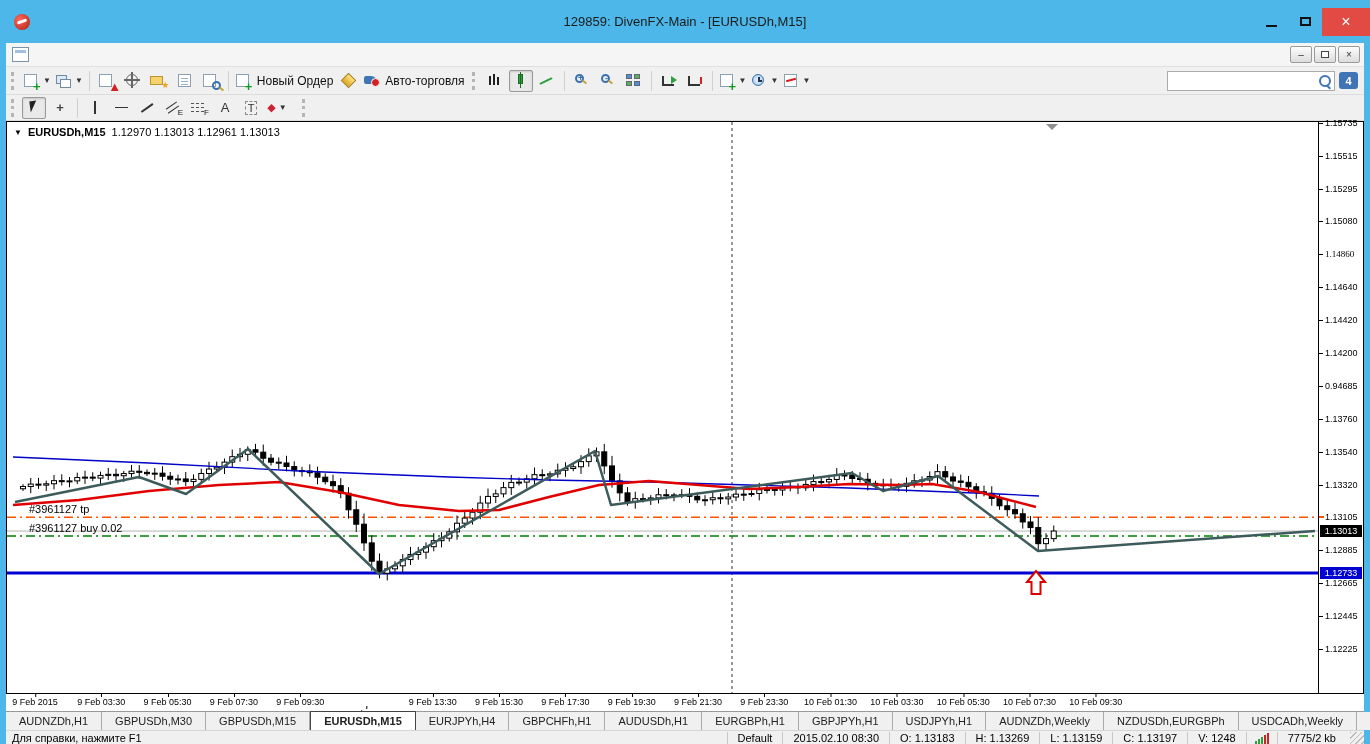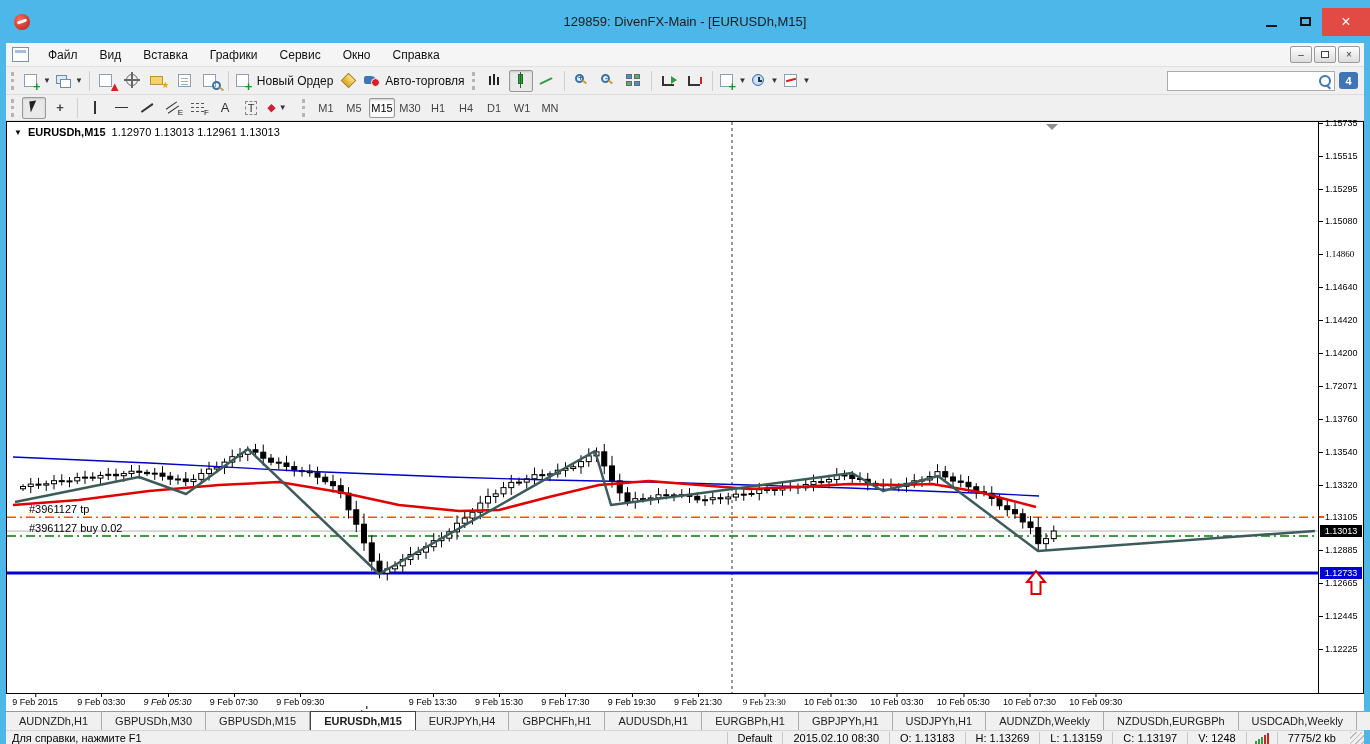--- a/index.html
+++ b/index.html
@@ -160,29 +160,20 @@
         </div>
       <div class="win-btn close">×</div>
     </div>
   </div>
 
   <div class="frame">
     <div class="inner">
 
       <div class="menubar">
         <div class="doc-icon"></div>
-        <div id="menu-items" style="display:flex">
-            <div class="menu-item">Файл</div>
-            <div class="menu-item">Вид</div>
-            <div class="menu-item">Вставка</div>
-            <div class="menu-item">Графики</div>
-            <div class="menu-item">Сервис</div>
-            <div class="menu-item">Окно</div>
-            <div class="menu-item">Справка</div>
-          </div>
         <div class="mdi-controls">
           <div class="mdi-btn">–</div>
           <div class="mdi-btn">
               <span class="rest"></span>
             </div>
           <div class="mdi-btn">×</div>
         </div>
       </div>
 
       <div class="toolbar tb1">
@@ -371,31 +362,20 @@
             <span class="ic-A">A</span>
           </div>
         <div class="tbtn">
             <span class="ic-T">T</span>
           </div>
         <div class="tbtn">
             <span class="ic-arrows">◆</span>
             <span class="drop">▼</span>
           </div>
         <div class="grip" style="margin-left:12px"></div>
-        <div id="tf-buttons" style="display:flex">
-            <div class="tf-btn">M1</div>
-            <div class="tf-btn">M5</div>
-            <div class="tf-btn active">M15</div>
-            <div class="tf-btn">M30</div>
-            <div class="tf-btn">H1</div>
-            <div class="tf-btn">H4</div>
-            <div class="tf-btn">D1</div>
-            <div class="tf-btn">W1</div>
-            <div class="tf-btn">MN</div>
-          </div>
       </div>
 
       <div class="chart-area">
         <svg id="plot" class="plot-svg" width="1311" height="571">
             <line x1="725" y1="0" x2="725" y2="571" stroke="#333" stroke-width="1" stroke-dasharray="3 3"></line>
             <g>
               <line x1="0" y1="395.2499999999975" x2="1311" y2="395.2499999999975" stroke="#ff5200" stroke-width="1.5" stroke-dasharray="9 4 2 4"></line>
               <line x1="0" y1="409.04999999999797" x2="1311" y2="409.04999999999797" stroke="#b4b4b4" stroke-width="1"></line>
               <line x1="0" y1="414.00000000000045" x2="1311" y2="414.00000000000045" stroke="#008000" stroke-width="1.5" stroke-dasharray="9 4 2 4"></line>
               <line x1="0" y1="451.05" x2="1311" y2="451.05" stroke="#0000d0" stroke-width="3"></line>
@@ -683,51 +663,51 @@
         </div>
         <div class="axis-col" id="price-axis">
             <div class="ptick" style="top: 0.75px;">1.15735</div>
             <div class="ptick" style="top: 33.75px;">1.15515</div>
             <div class="ptick" style="top: 66.75px;">1.15295</div>
             <div class="ptick" style="top: 99px;">1.15080</div>
             <div class="ptick" style="top: 132px; font-family: Liberation Serif, serif;">1.14860</div>
             <div class="ptick" style="top: 165px;">1.14640</div>
             <div class="ptick" style="top: 198px;">1.14420</div>
             <div class="ptick" style="top: 231px;">1.14200</div>
-            <div class="ptick" style="top: 264px;">1.72071</div>
+            <div class="ptick" style="top: 264px;">0.94685</div>
             <div class="ptick" style="top: 297px;">1.13760</div>
             <div class="ptick" style="top: 330px;">1.13540</div>
             <div class="ptick" style="top: 363px;">1.13320</div>
             <div class="ptick" style="top: 395.25px;">1.13105</div>
             <div class="ptick" style="top: 428.25px;">1.12885</div>
             <div class="ptick" style="top: 461.25px;">1.12665</div>
             <div class="ptick" style="top: 494.25px;">1.12445</div>
             <div class="ptick" style="top: 527.25px;">1.12225</div>
             <div class="ptick" style="top: 560.25px; margin-top: 27px;">1.12005</div>
             <div class="tp-tick" style="top: 394.25px;"></div>
             <div class="pbadge" style="top: 409.05px; background: rgb(0, 0, 0);">1.13013</div>
             <div class="pbadge" style="top: 451.05px; background: rgb(0, 0, 208);">1.12733</div>
           </div>
       <div class="order-label" style="left: 22px; top: 381.25px;">#3961127 tp</div>
           <div class="order-label" style="left: 22px; top: 400px;">#3961127 buy 0.02</div>
         </div>
 
       <div class="time-axis" id="time-axis">
           <span class="tlabel" style="left: 29px;">9 Feb 2015</span>
           <span class="tlabel" style="left: 95.3px;">9 Feb 03:30</span>
-          <span class="tlabel" style="left: 161.6px; font-style: italic;">9 Feb 05:30</span>
+          <span class="tlabel" style="left: 161.6px;">9 Feb 05:30</span>
           <span class="tlabel" style="left: 227.9px;">9 Feb 07:30</span>
           <span class="tlabel" style="left: 294.2px;">9 Feb 09:30</span>
           <span class="tlabel" style="left: 360.5px; margin-top: 12px;">9 Feb 11:30</span>
           <span class="tlabel" style="left: 426.8px;">9 Feb 13:30</span>
           <span class="tlabel" style="left: 493.1px;">9 Feb 15:30</span>
           <span class="tlabel" style="left: 559.4px;">9 Feb 17:30</span>
           <span class="tlabel" style="left: 625.7px;">9 Feb 19:30</span>
           <span class="tlabel" style="left: 692px;">9 Feb 21:30</span>
-          <span class="tlabel" style="left: 758.3px; font-family: Liberation Serif, serif;">9 Feb 23:30</span>
+          <span class="tlabel" style="left: 758.3px;">9 Feb 23:30</span>
           <span class="tlabel" style="left: 824.6px;">10 Feb 01:30</span>
           <span class="tlabel" style="left: 890.9px;">10 Feb 03:30</span>
           <span class="tlabel" style="left: 957.2px;">10 Feb 05:30</span>
           <span class="tlabel" style="left: 1023.5px;">10 Feb 07:30</span>
           <span class="tlabel" style="left: 1089.8px;">10 Feb 09:30</span>
         </div>
 
       <div class="tabbar">
         <div id="tab-items" style="display:flex;align-items:flex-end;height:100%">
             <div class="tab">AUDNZDh,H1</div>

